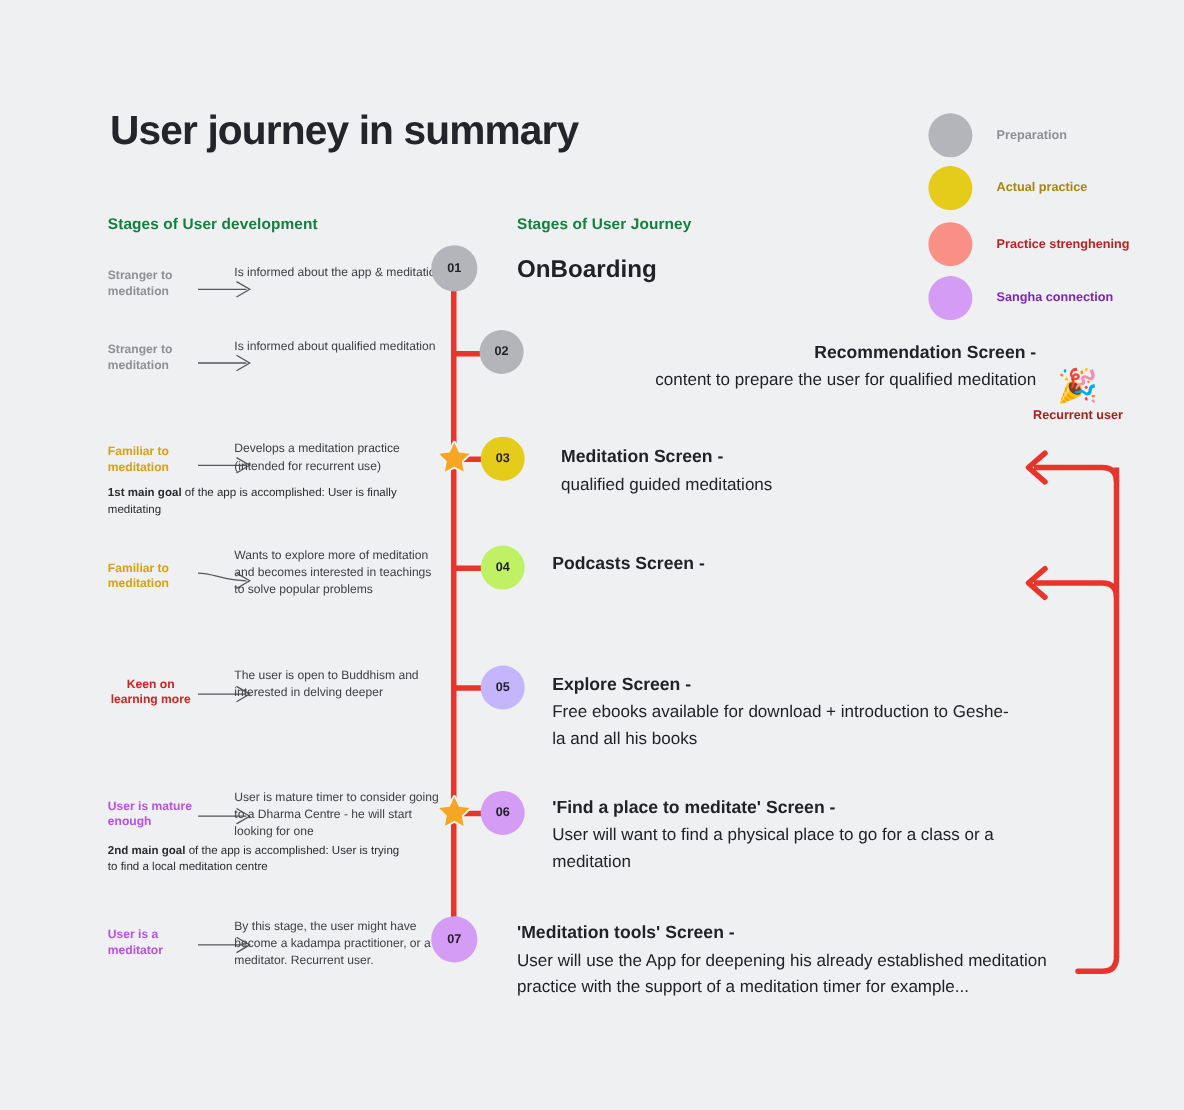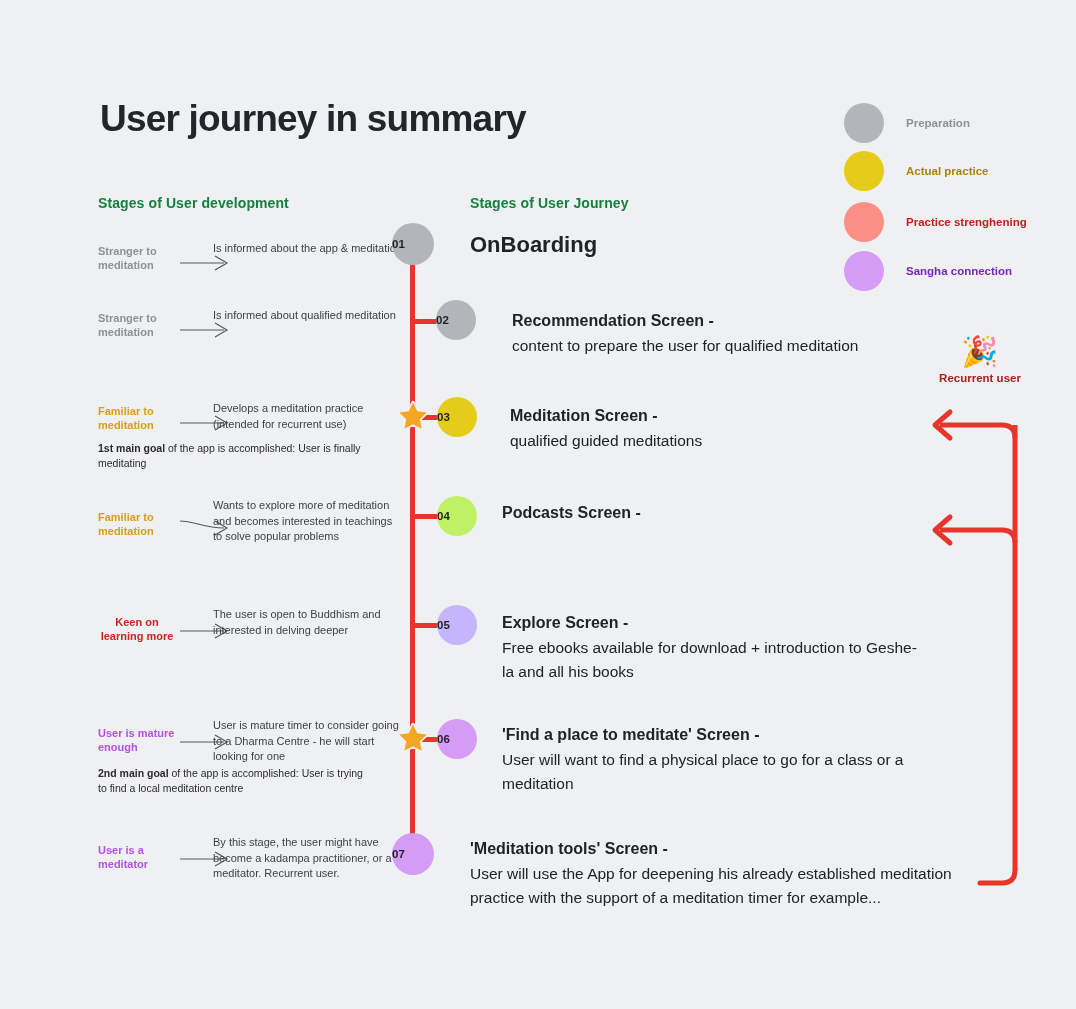--- a/index.html
+++ b/index.html
@@ -144,21 +144,21 @@
     position: absolute;
     height: 5px;
     background: #e8352b;
     border-radius: 2px;
   }
   .step-node {
     position: absolute;
     border-radius: 50%;
     display: flex;
     align-items: center;
-    justify-content: flex-start;
+    justify-content: center;
     font-size: 11.5px;
     font-weight: 700;
     color: #1f2024;
   }
   .step-text {
     position: absolute;
     font-size: 15.5px;
     line-height: 24.5px;
     color: #212227;
   }
@@ -296,21 +296,21 @@
     <div class="step-node" style="left:392px; top:223px; width:42px; height:42px; background:#b3b5ba;">
       <span>01</span>
     </div>
     <div class="step-text" style="left:470px; top:233px; width:420px;">
       <span class="step-title" style="font-size:22px">OnBoarding</span>
     </div>
 
     <div class="step-node" style="left:436px; top:300px; width:40px; height:40px; background:#b3b5ba;">
       <span>02</span>
     </div>
-    <div class="step-text" style="left:512px; top:309px; width:430px;">
+    <div class="step-text" style="left:512px; top:309px; width:430px;text-align:right;">
       <span class="step-title">Recommendation Screen -</span><br>
       <span>content to prepare the user for qualified meditation</span>
     </div>
 
     <svg class="star-badge" style="left:396px; top:400px;" viewBox="0 0 34 34">
       <path d="M17 2.5 l4.2 8.8 9.6 1.3 -7 6.7 1.8 9.5 -8.6 -4.6 -8.6 4.6 1.8 -9.5 -7 -6.7 9.6 -1.3 z" fill="#f5a623" stroke="#f2f2f3" stroke-width="3.4" stroke-linejoin="round" paint-order="stroke"></path>
     </svg>
     <div class="step-node" style="left:437px; top:397px; width:40px; height:40px; background:#e5cb1a;">
       <span>03</span>
     </div>

